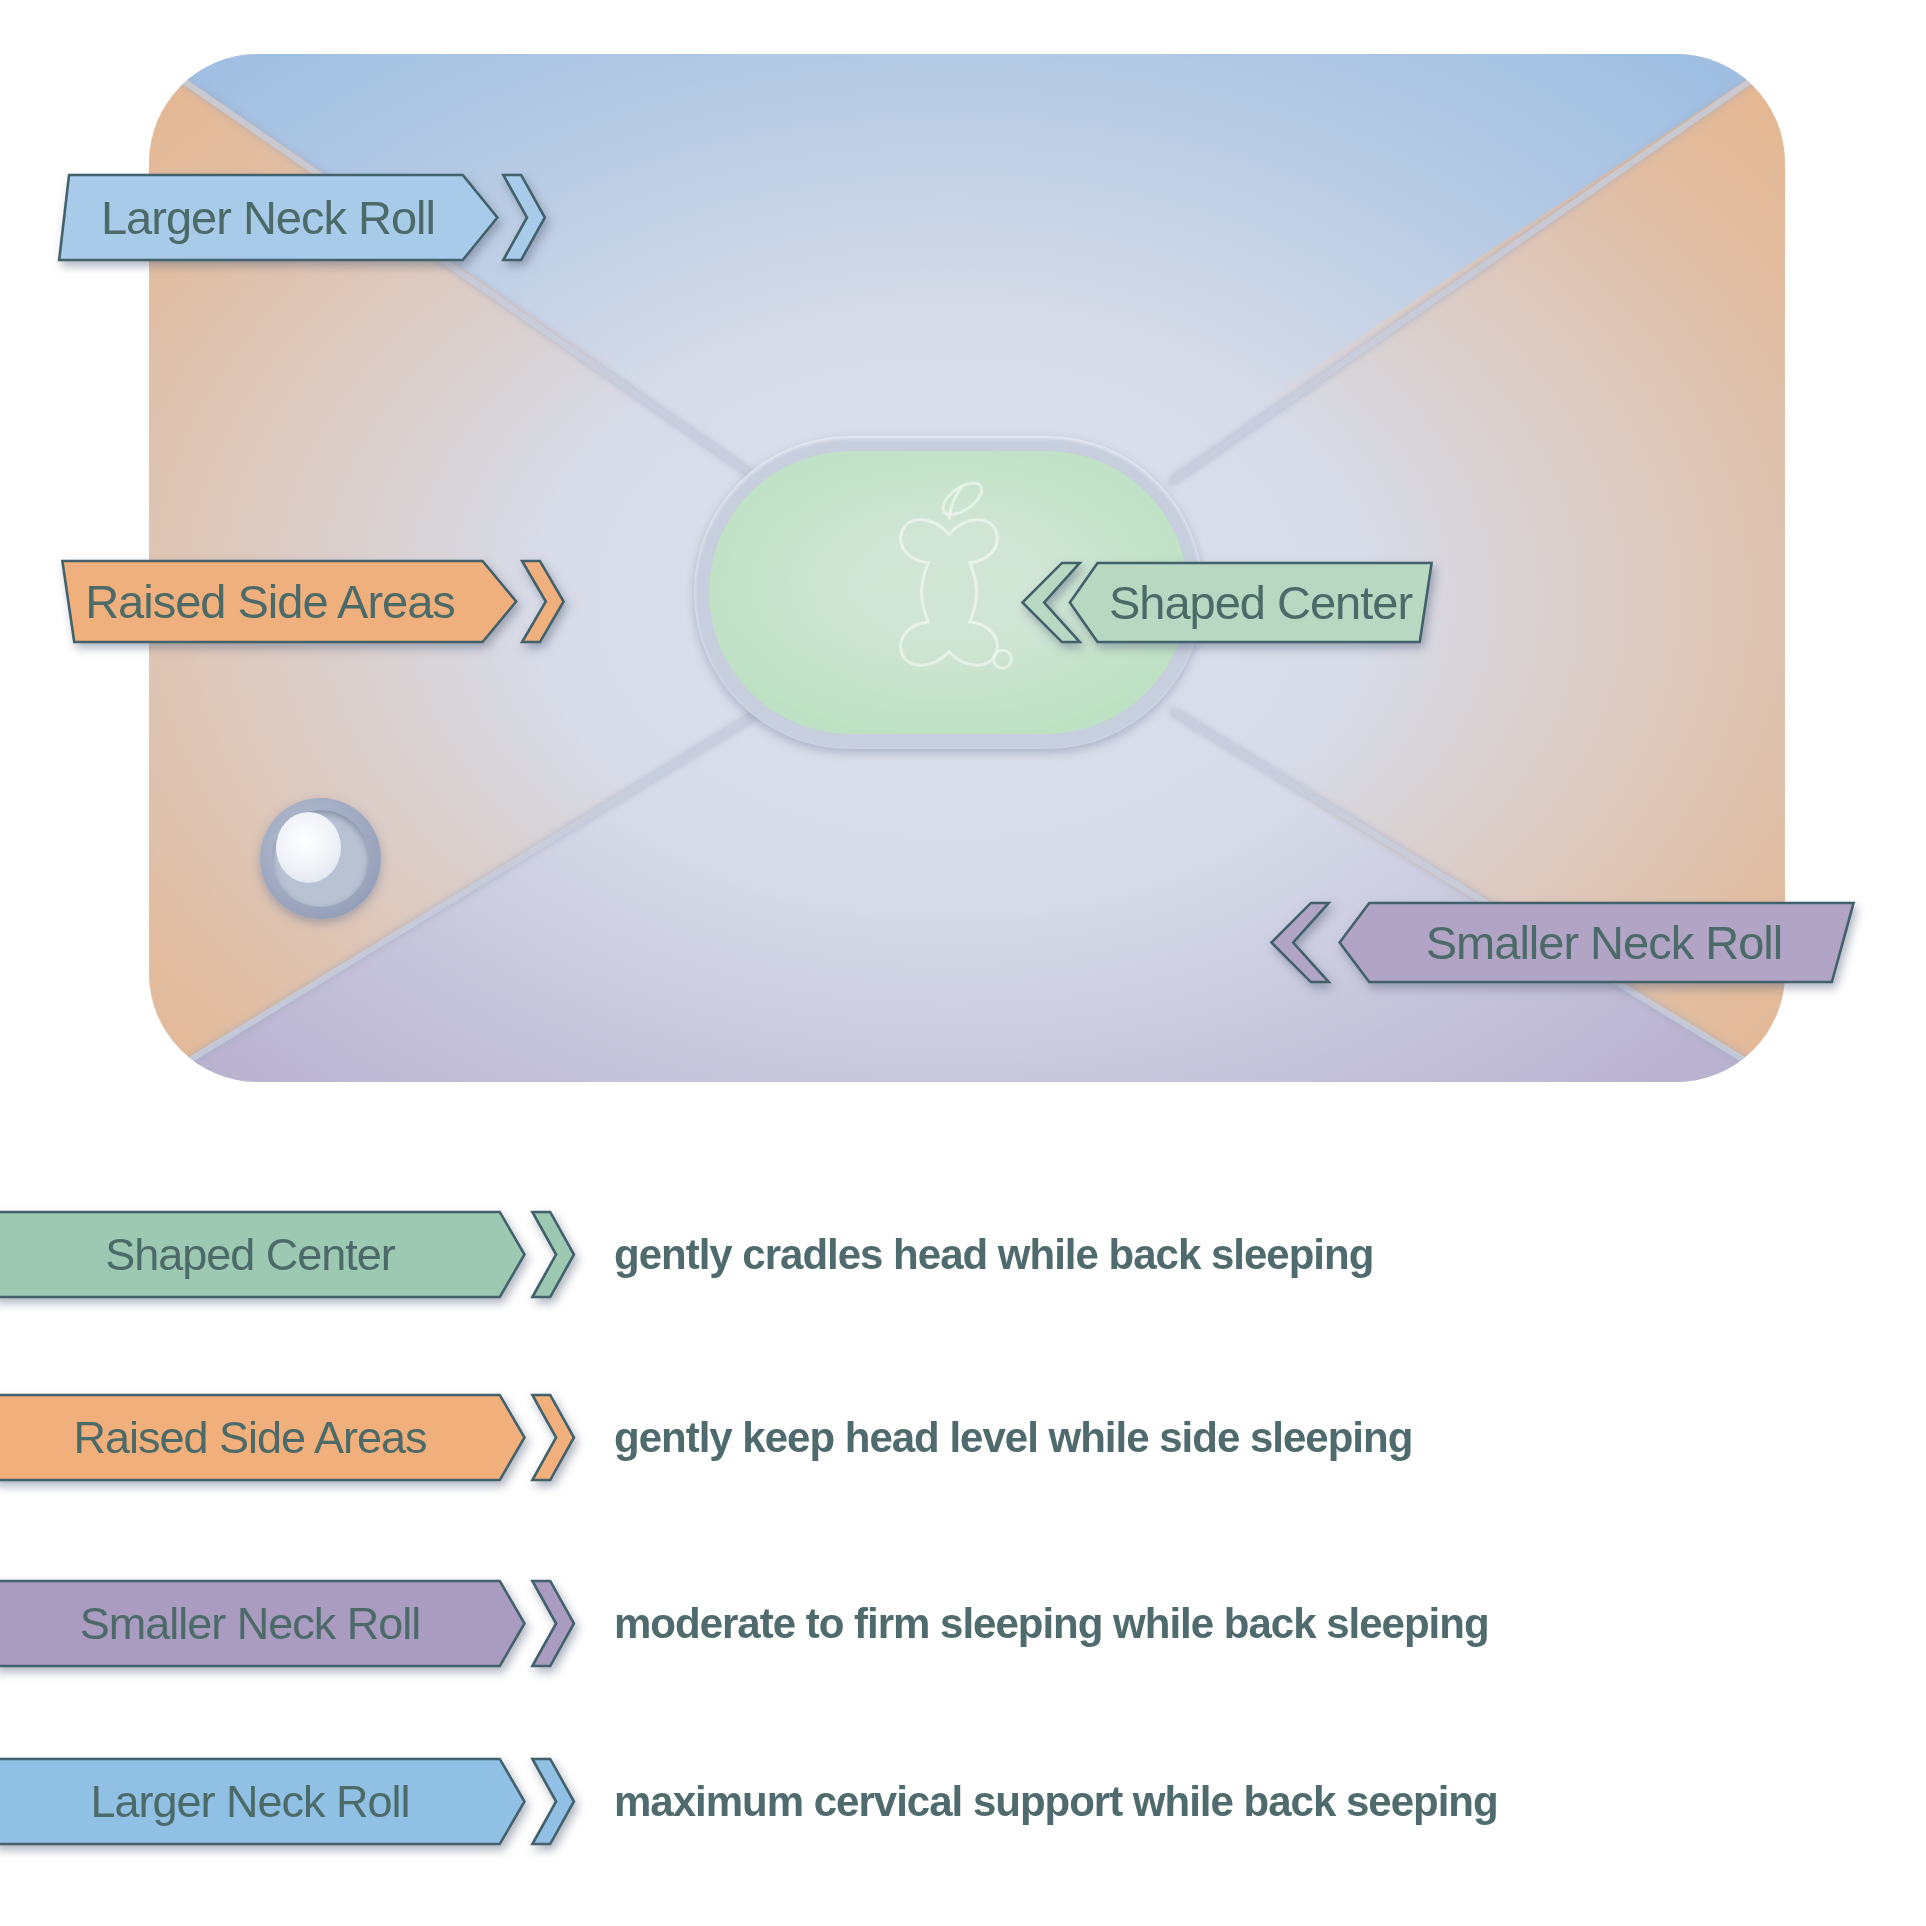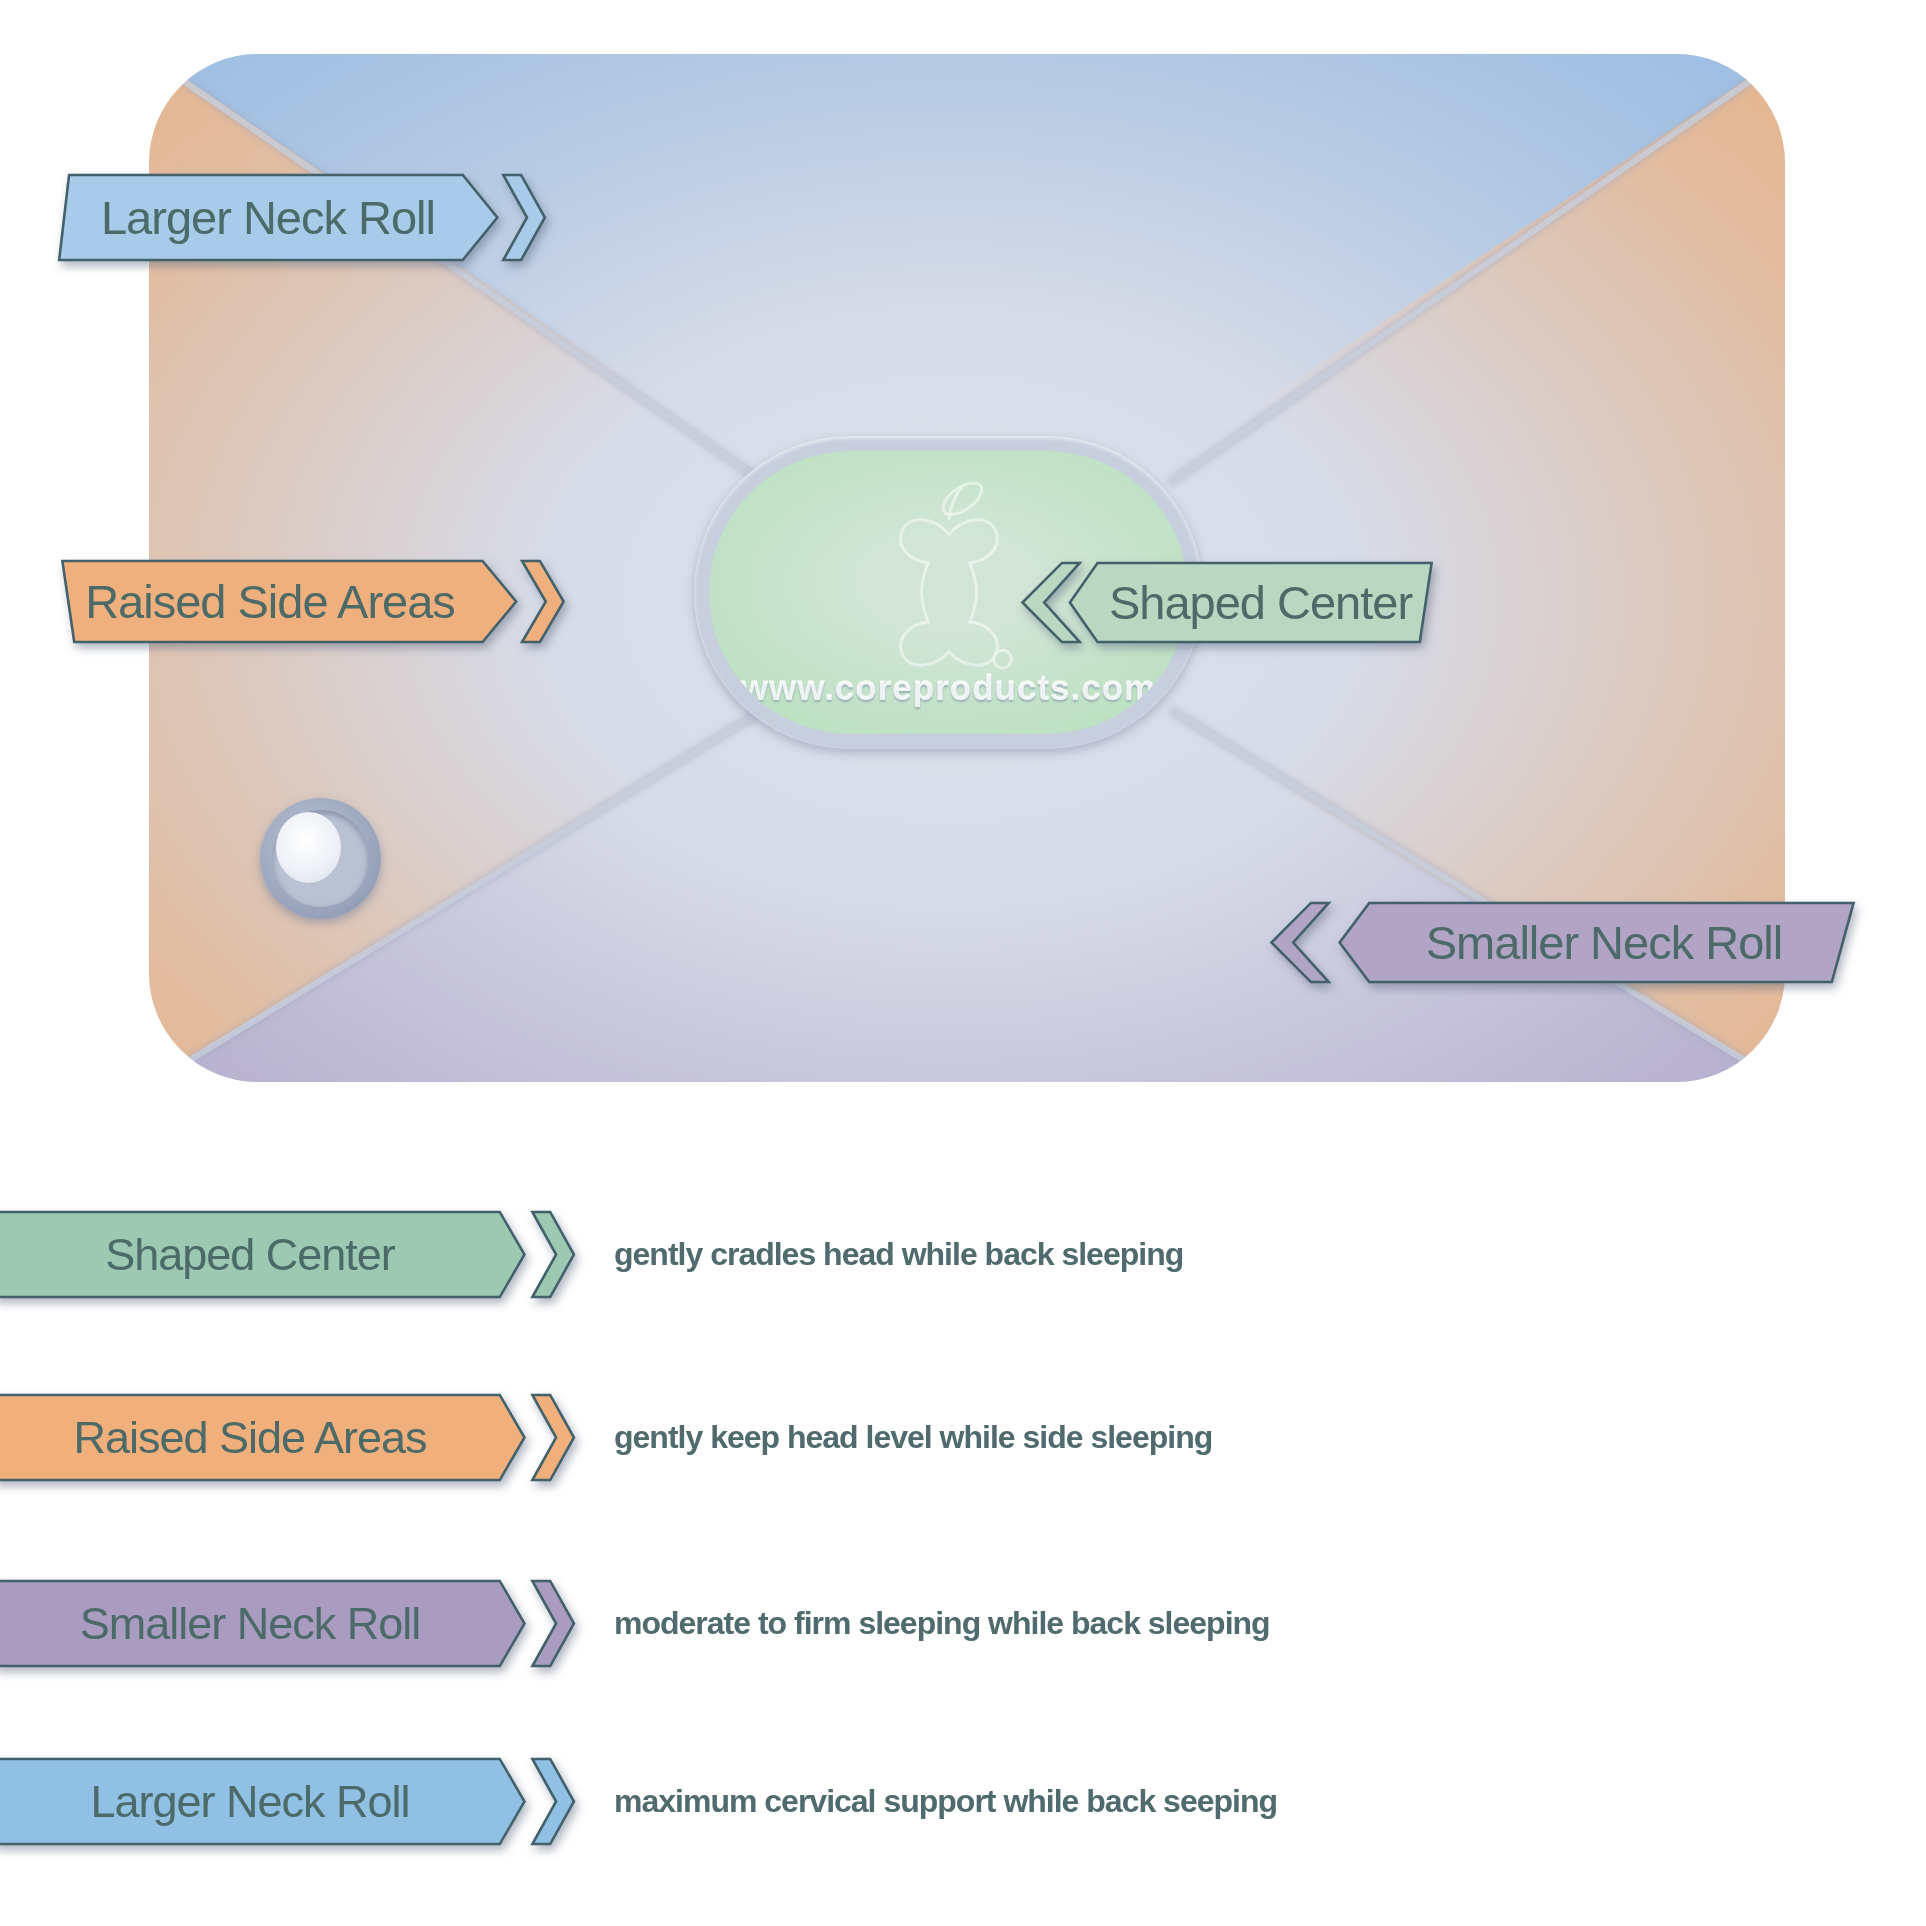--- a/index.html
+++ b/index.html
@@ -56,21 +56,21 @@
   .legend-row .banner-label{font-size:45px;}
 
   .callout-a{left:55px;top:172px;}
   .callout-b{left:57px;top:558px;}
   .callout-c{left:1016px;top:560px;}
   .callout-d{left:1265px;top:900px;}
 
   .legend-row{position:absolute;left:0;width:1927px;height:91px;}
   .legend-r1{top:1209px;} .legend-r2{top:1392px;} .legend-r3{top:1578px;} .legend-r4{top:1756px;}
   .legend-desc{position:absolute;left:614px;top:0;height:91px;display:flex;align-items:center;
-       font-size:32px;font-weight:bold;color:#4f6b6d;letter-spacing:-1px;white-space:nowrap;}
+       font-size:42px;font-weight:bold;color:#4f6b6d;letter-spacing:-1px;white-space:nowrap;}
 </style>
 </head>
 <body>
 
 <div class="canvas">
 
   <div class="pillow">
     <div class="ov ov-top"></div>
     <div class="ov ov-left"></div>
     <div class="ov ov-right"></div>
@@ -87,21 +87,20 @@
             <ellipse cx="118" cy="36" rx="30" ry="15" transform="rotate(-35 118 36)"></ellipse>
             <path d="M100 64 C 102 48, 106 32, 118 20"></path>
             <path d="M100 84 C 80 60, 44 56, 36 82 C 30 102, 48 120, 72 122
                      C 60 152, 60 172, 72 202 C 48 204, 30 222, 36 242
                      C 44 268, 80 264, 100 242 C 120 264, 156 268, 164 242
                      C 170 222, 152 204, 128 202 C 140 172, 140 152, 128 122
                      C 152 120, 170 102, 164 82 C 156 56, 120 60, 100 84 Z"></path>
             <circle cx="172" cy="252" r="12"></circle>
           </g>
         </svg>
-        <div class="watermark">www.coreproducts.com</div>
       </div>
     </div>
 
     <div class="cap">
       <div class="cap-mid"></div>
       <div class="cap-inner"></div>
     </div>
   </div>
 
   <div class="banner callout callout-a">

